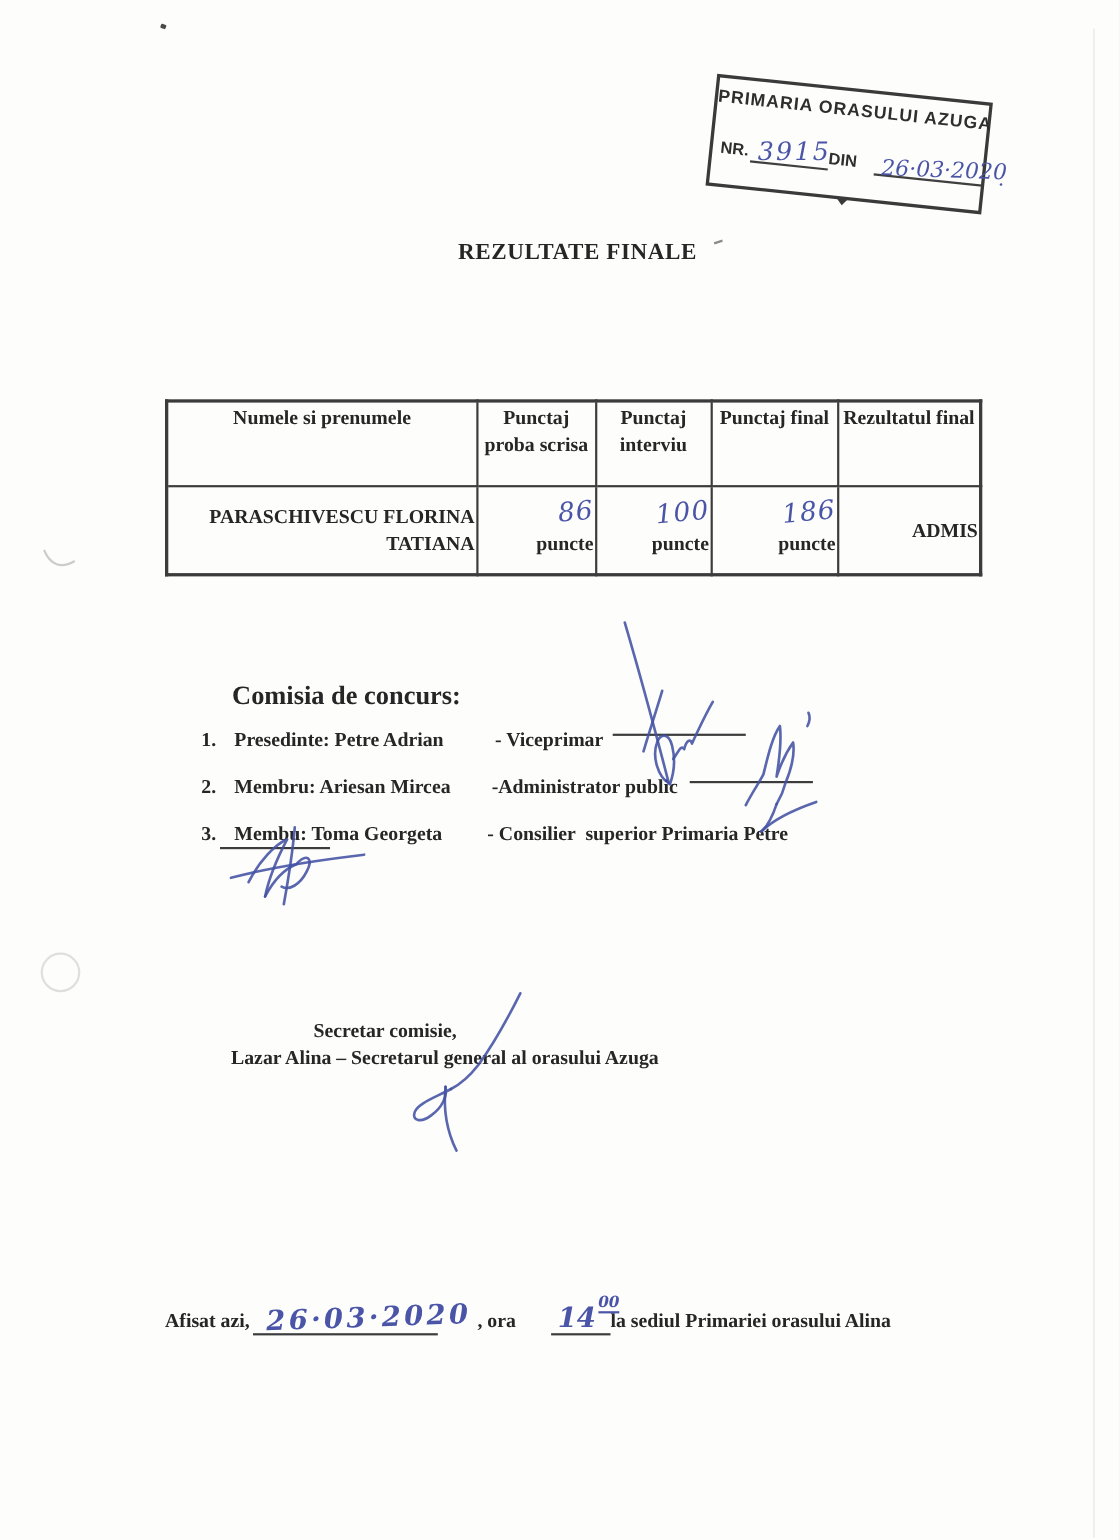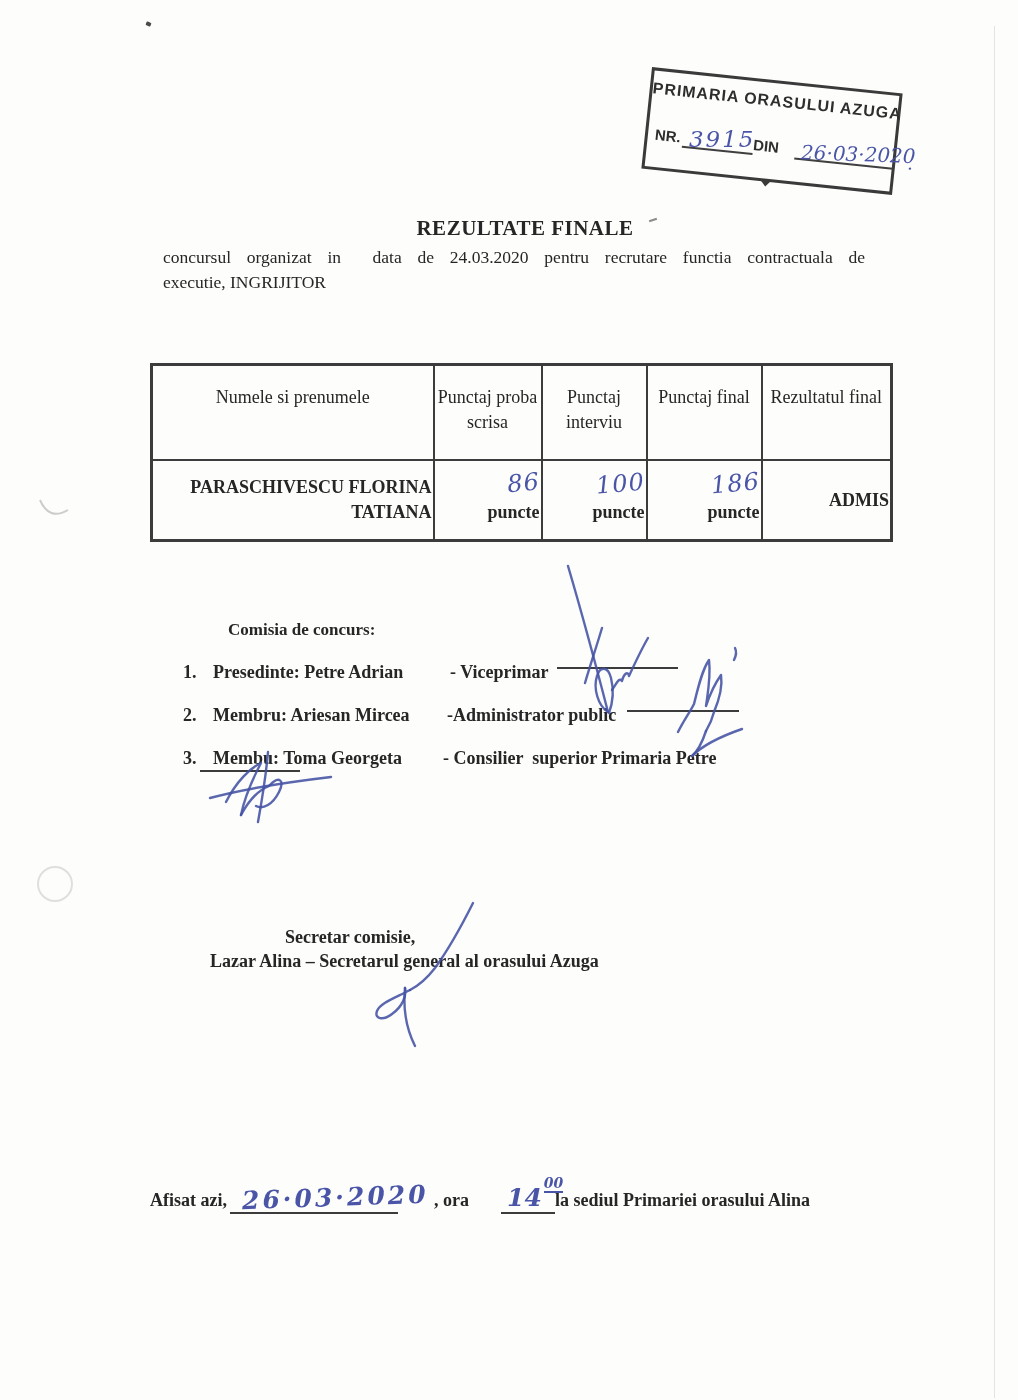--- a/index.html
+++ b/index.html
@@ -51,31 +51,31 @@
 
   
   table.results{
     position:absolute;left:150px;top:363px;
     border-collapse:collapse;
     table-layout:fixed;width:740px;
   }
   table.results, table.results th, table.results td{border:2px solid #3c3c3c;}
   table.results{border-width:3px;}
   table.results th{
-    font-size:18px;font-weight:normal;text-align:center;vertical-align:top;
-    padding-top:19px;height:73px;line-height:25px;
+    font-size:18px;font-weight:bold;text-align:center;vertical-align:top;
+    padding-top:1px;height:73px;line-height:25px;
   }
   table.results td{text-align:right;vertical-align:middle;height:76px;}
   td.name-cell{font-size:18px;font-weight:bold;line-height:25px;}
   .hand-num{display:block;font-size:24px;letter-spacing:1px;height:28px;line-height:26px;transform:rotate(-5deg);}
   .points{display:block;font-size:18px;font-weight:bold;line-height:22px;margin-bottom:4px;}
   td.result-cell{font-size:18px;font-weight:bold;vertical-align:top;}
 
   
-  .commission-heading{left:228px;top:620px;font-size:17px;}
+  .commission-heading{left:211px;top:620px;font-size:24px;}
   .member-row{left:0;top:0;width:1018px;height:26px;font-size:18px;}
   .member-num{position:absolute;left:183px;}
   .member-name{position:absolute;left:213px;}
   .member-role{position:absolute;}
   .uline{position:absolute;border-bottom:2px solid #3c3c3c;}
 
   
   .secretary-heading{left:285px;top:927px;font-size:18px;}
   .secretary-name{left:210px;top:951px;font-size:18px;}
 
@@ -113,24 +113,20 @@
       <span class="stamp-label">DIN</span>
       <span class="stamp-slot slot-din">
         <span class="hand">26·03·2020</span>
       </span>
       <span class="stamp-after hand">.</span>
     </div>
     <span class="stamp-arrow"></span>
   </div>
 
   <div class="abs title b">REZULTATE FINALE</div>
-  <div class="abs intro">
-    <div class="intro-l1 prewrap">concursul organizat in  data de 24.03.2020 pentru recrutare functia contractuala de</div>
-    <div class="prewrap">executie, INGRIJITOR</div>
-  </div>
 
   <table class="results">
     <colgroup>
       <col style="width:282px">
         <col style="width:108px">
         <col style="width:105px">
         <col style="width:115px">
         <col style="width:130px">
     </colgroup>
     <tbody>

